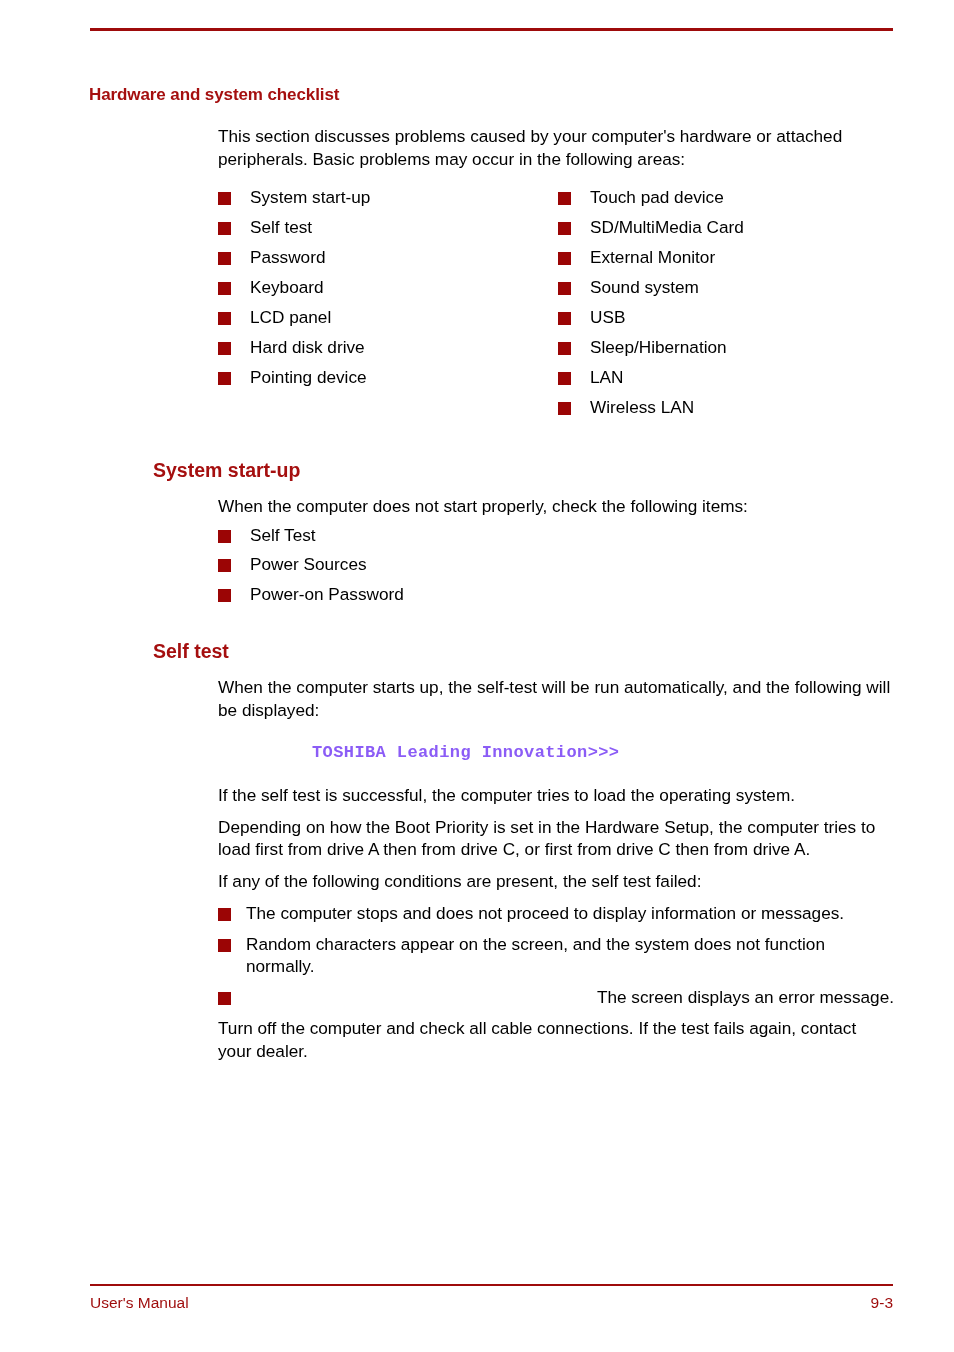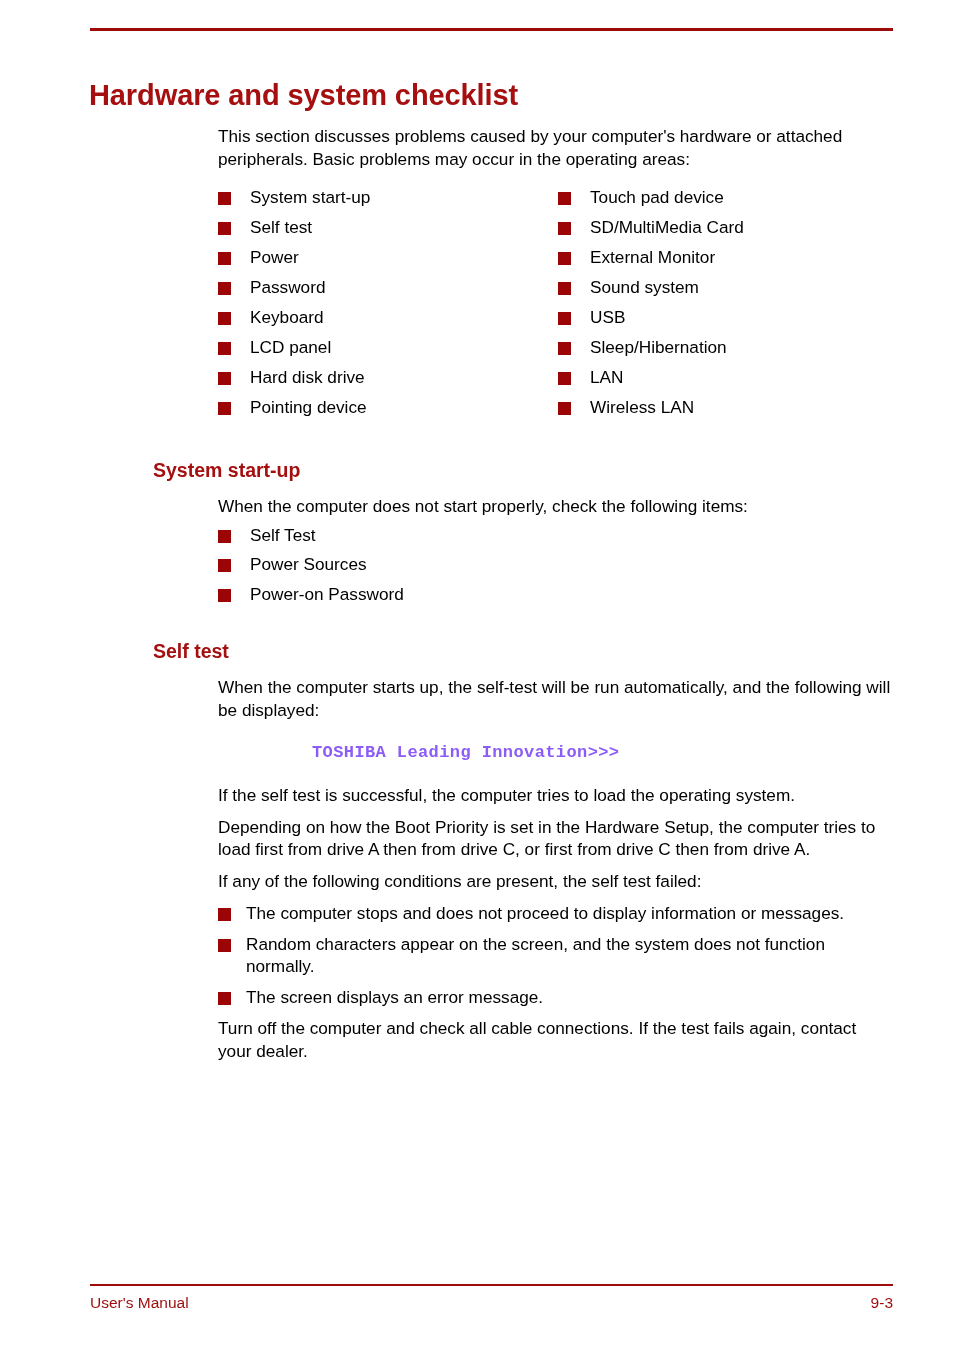--- a/index.html
+++ b/index.html
@@ -50,21 +50,21 @@
     position: absolute;
     left: 0;
     top: 80px;
     width: 954px;
   }
 
   h1.doc-title {
     margin: 0;
     padding: 0;
     color: #a50f0f;
-    font-size: 29px;
+    font-size: 17px;
     font-weight: bold;
     line-height: 30px;
     position: absolute;
     left: 89px;
     top: 0px;
     letter-spacing: -0.1px;
   }
 
   .body-col {
     position: absolute;
@@ -174,39 +174,35 @@
 
   <div class="page-header">
     <div class="header-rule"></div>
   </div>
 
   <div class="content">
 
     <h1 class="doc-title">Hardware and system checklist</h1>
 
     <div class="body-col" style="top:45px;">
-      <p class="para">This section discusses problems caused by your computer's hardware or attached peripherals. Basic problems may occur in the operating areas:</p>
+      <p class="para">This section discusses problems caused by your computer's hardware or attached peripherals. Basic problems may occur in the following areas:</p>
     </div>
 
     <div class="body-col" style="top:106px;">
       <div class="checklist">
 
         <div class="col col-left">
           <ul class="sqlist tight">
             <li>
               <span class="sq-bullet"></span>
               <span>System start-up</span>
             </li>
             <li>
               <span class="sq-bullet"></span>
               <span>Self test</span>
-            </li>
-            <li>
-              <span class="sq-bullet"></span>
-              <span>Power</span>
             </li>
             <li>
               <span class="sq-bullet"></span>
               <span>Password</span>
             </li>
             <li>
               <span class="sq-bullet"></span>
               <span>Keyboard</span>
             </li>
             <li>
@@ -298,21 +294,21 @@
 
       <ul class="sqlist wide">
         <li>
           <span class="sq-bullet"></span>
           <span>The computer stops and does not proceed to display information or messages.</span>
         </li>
         <li>
           <span class="sq-bullet"></span>
           <span>Random characters appear on the screen, and the system does not function normally.</span>
         </li>
-        <li style="margin-bottom:9px;">
+        <li style="margin-bottom:9px;text-align:right;">
           <span class="sq-bullet"></span>
           <span>The screen displays an error message.</span>
         </li>
       </ul>
 
       <p class="para">Turn off the computer and check all cable connections. If the test fails again, contact your dealer.</p>
     </div>
 
   </div>
 

